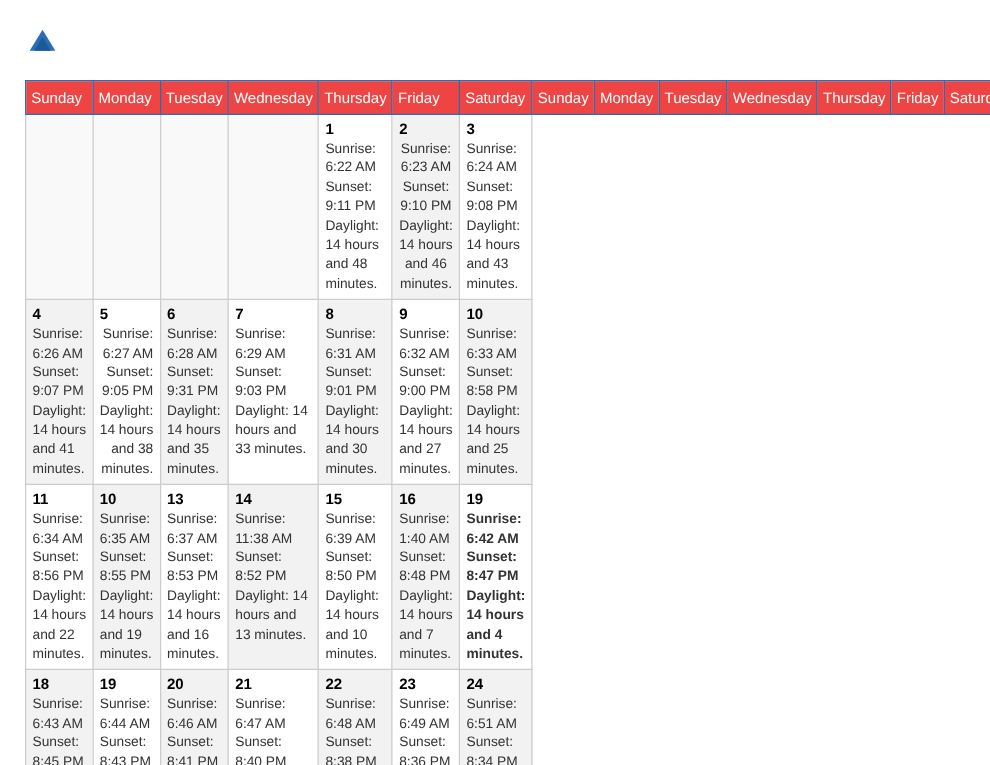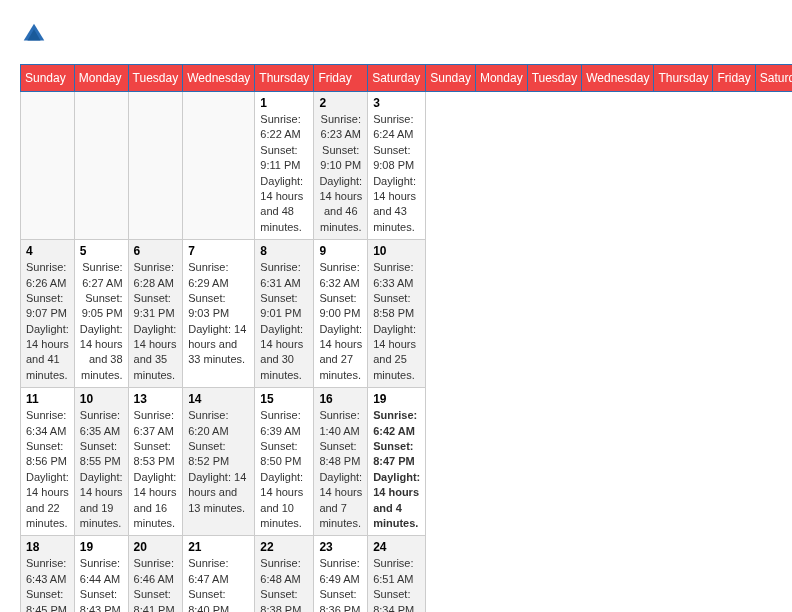--- a/index.html
+++ b/index.html
@@ -205,21 +205,21 @@
 Daylight: 14 hours and 19 minutes.</div>
         </td>
         <td>
           <span class="day-num">13</span>
           <div class="day-info" style="white-space: pre-line;">Sunrise: 6:37 AM
 Sunset: 8:53 PM
 Daylight: 14 hours and 16 minutes.</div>
         </td>
         <td class="shaded">
           <span class="day-num">14</span>
-          <div class="day-info" style="white-space: pre-line;">Sunrise: 6:20 AM
+          <div class="day-info" style="white-space: pre-line;">Sunrise: 11:38 AM
 Sunset: 8:52 PM
 Daylight: 14 hours and 13 minutes.</div>
         </td>
         <td>
           <span class="day-num">15</span>
           <div class="day-info" style="white-space: pre-line;">Sunrise: 6:39 AM
 Sunset: 8:50 PM
 Daylight: 14 hours and 10 minutes.</div>
         </td>
         <td class="shaded">

